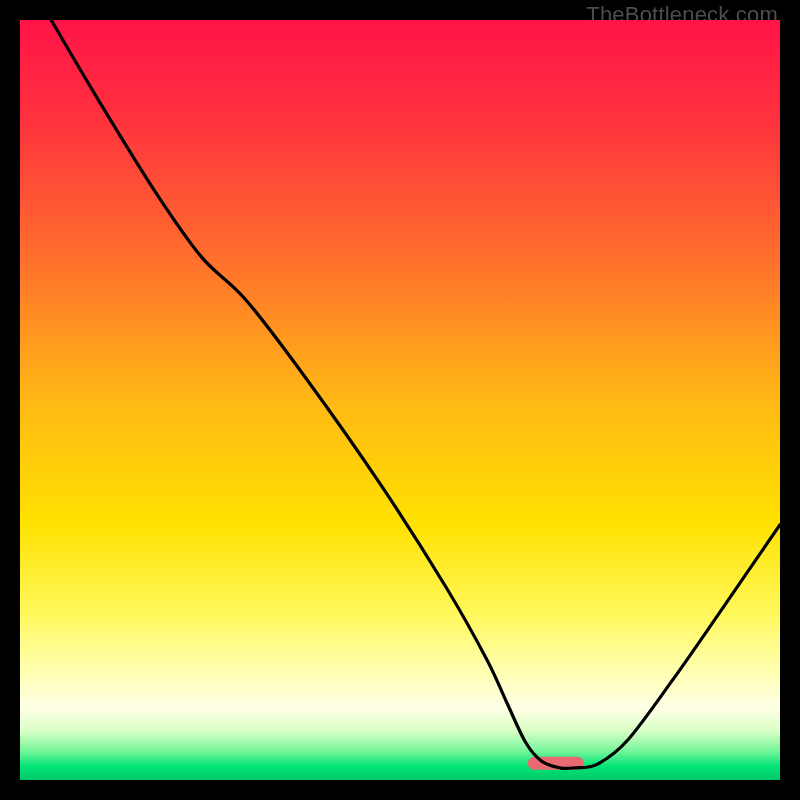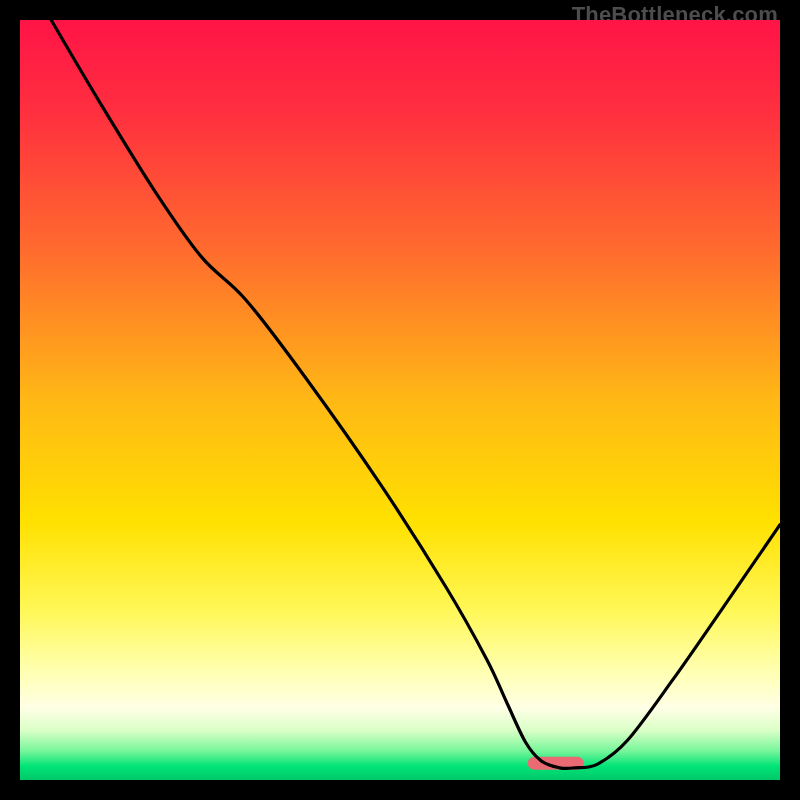--- a/index.html
+++ b/index.html
@@ -25,21 +25,21 @@
     top: 0;
     width: 760px;
     height: 760px;
   }
   .watermark {
     position: absolute;
     top: 2px;
     right: 22px;
     color: #4d4d4d;
     font-size: 22px;
-    font-weight: 700;
+    font-weight: 400;
     letter-spacing: 0.2px;
     text-align: right;
   }
   svg { display: block; }
 </style>
 </head>
 <body>
 
 <div class="watermark">TheBottleneck.com</div>
 

